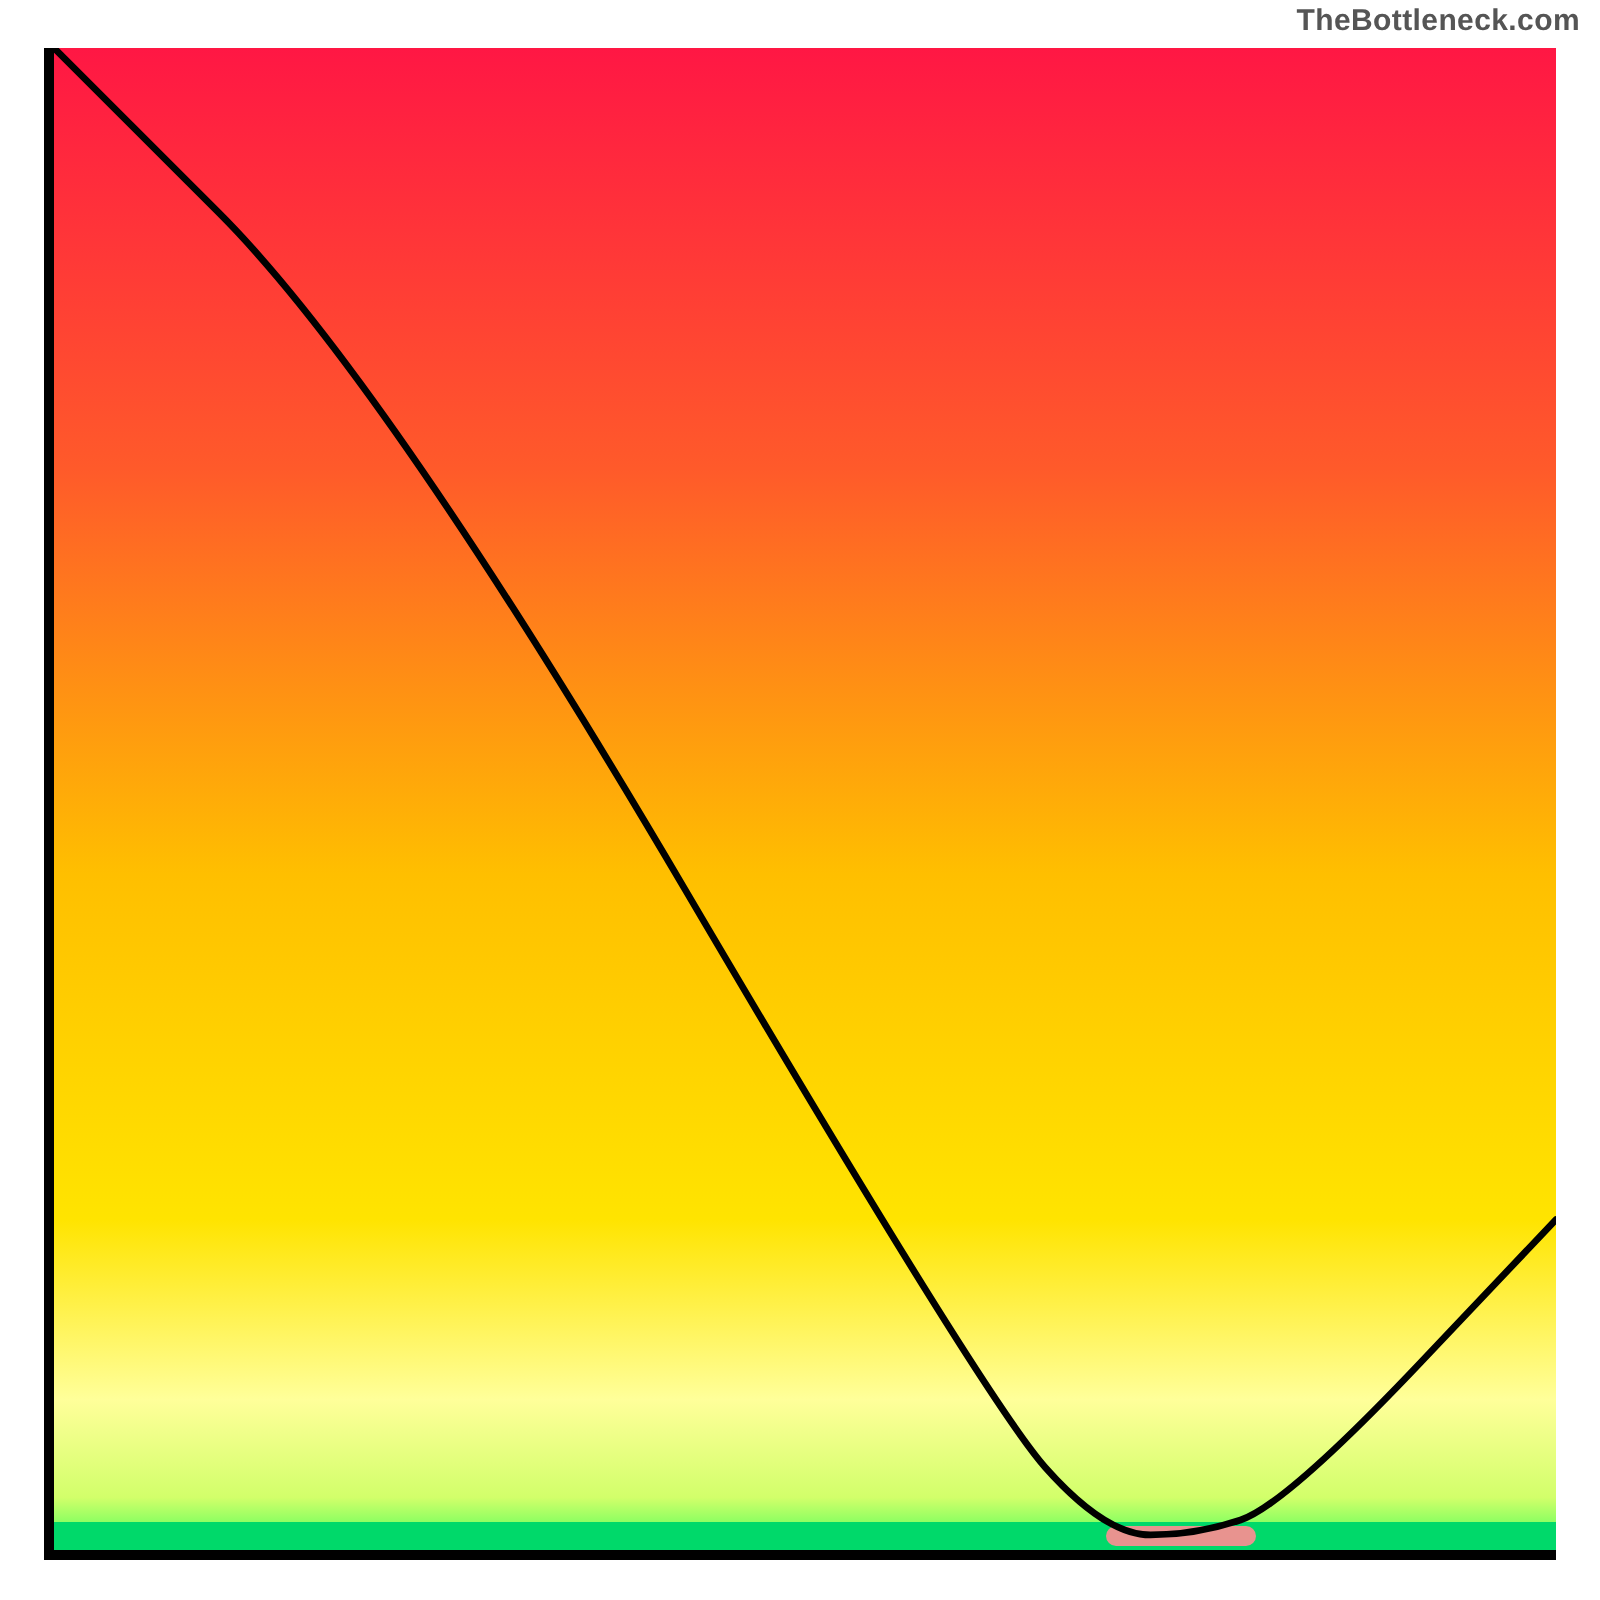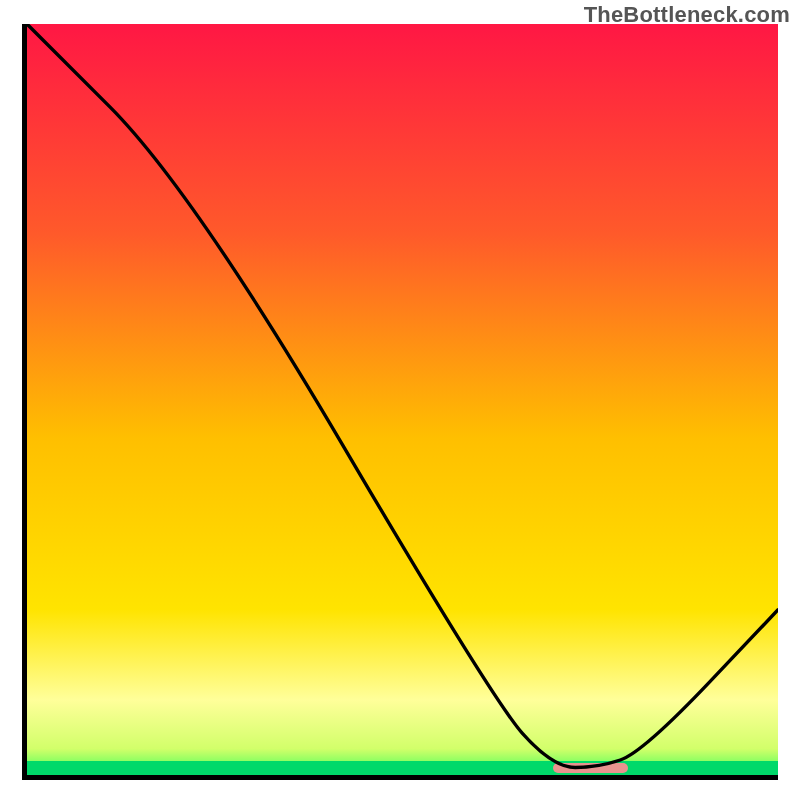--- a/index.html
+++ b/index.html
@@ -13,21 +13,21 @@
   .frame {
     position: relative;
     width: 800px;
     height: 800px;
     box-sizing: border-box;
   }
   .watermark {
     position: absolute;
     top: 2px;
     right: 10px;
-    font-size: 22px;
+    font-size: 15px;
     font-weight: 600;
     color: #555;
     letter-spacing: 0.2px;
     z-index: 10;
   }
   .plot-outer {
     position: absolute;
     left: 22px;
     top: 24px;
     width: 756px;

